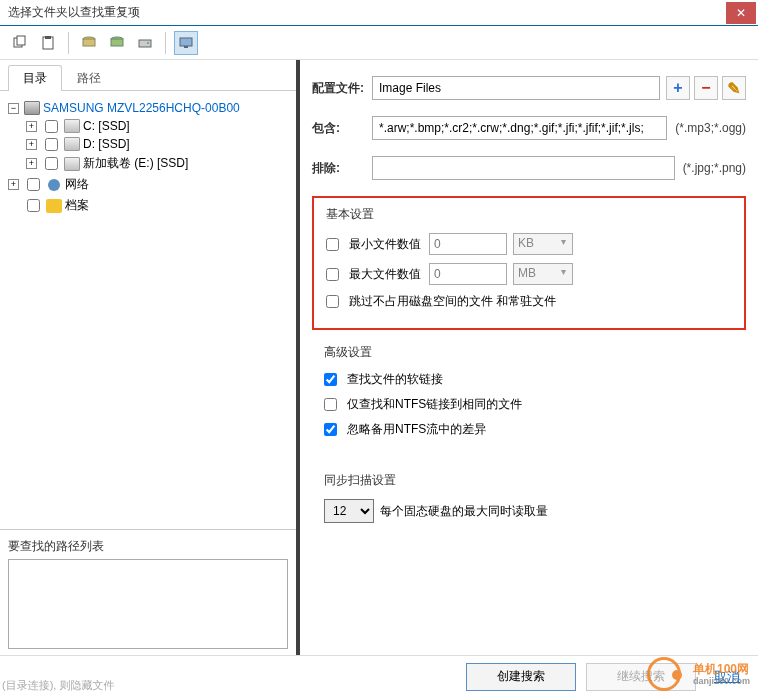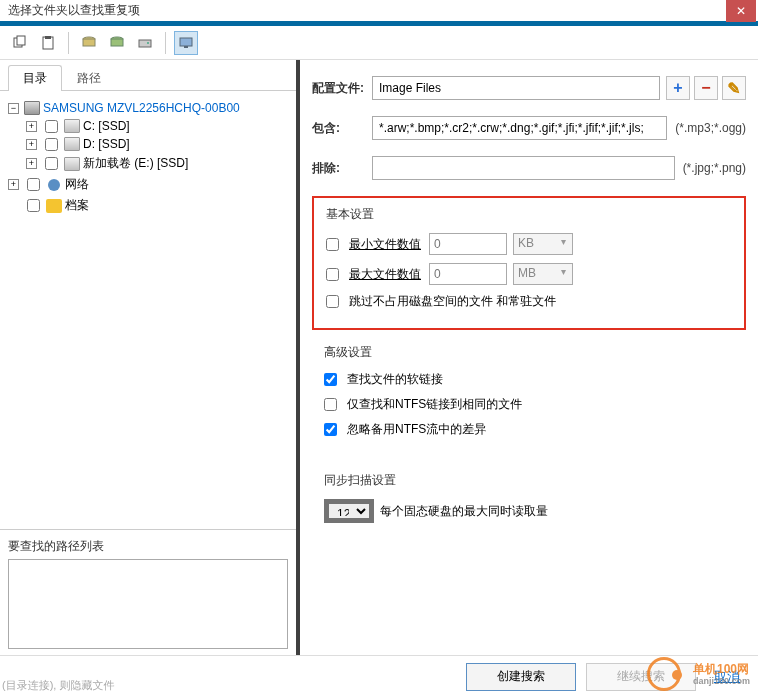--- a/index.html
+++ b/index.html
@@ -1,18 +1,18 @@
 <!DOCTYPE html>
 <html><head>
   <meta charset="utf-8">
   <style>
     * { box-sizing: border-box; margin: 0; padding: 0; font-family: "Microsoft YaHei", Arial, sans-serif; font-size: 12px; }
     body { background: #fff; width: 758px; height: 697px; overflow: hidden; position: relative; }
     
-    .titlebar { height: 26px; background: #fff; border-bottom: 5px solid #0369a1; display: flex; align-items: center; justify-content: space-between; }
+    .titlebar { height: 26px; background: #fff; border-bottom: 1px solid #0369a1; display: flex; align-items: center; justify-content: space-between; }
     .titlebar-text { padding-left: 8px; color: #333; }
     .titlebar-close { width: 30px; height: 22px; background: #c75050; color: #fff; display: flex; align-items: center; justify-content: center; cursor: pointer; margin-right: 2px; }
     
     .toolbar { height: 34px; border-bottom: 1px solid #ddd; display: flex; align-items: center; padding: 4px 8px; gap: 4px; }
     .toolbar-btn { width: 24px; height: 24px; display: flex; align-items: center; justify-content: center; border: 1px solid transparent; cursor: pointer; }
     .toolbar-sep { width: 1px; height: 22px; background: #ccc; margin: 0 4px; }
     .toolbar-btn.active { background: #d4e6f4; border-color: #7fb5e0; }
     
     .main { display: flex; height: 600px; }
     .left-panel { width: 300px; border-right: 4px solid #404040; display: flex; flex-direction: column; }
@@ -52,26 +52,26 @@
     .section { margin-top: 14px; }
     .section-title { color: #333; margin-bottom: 10px; padding: 0 12px; }
     .section-body { padding: 0 12px; }
     .section.redbox { border: 2px solid #e03020; padding-top: 8px; padding-bottom: 10px; }
     
     .field-row { display: flex; align-items: center; margin: 8px 0; gap: 6px; }
     .field-row input[type=checkbox] { margin-right: 4px; }
     .num-input { width: 78px; height: 22px; border: 1px solid #aaa; padding: 2px 4px; color: #888; }
     .unit-select { width: 60px; height: 22px; border: 1px solid #aaa; background: #f4f4f4; color: #888; padding: 2px 4px; position: relative; }
     .unit-select::after { content: "▾"; position: absolute; right: 6px; color: #999; font-size: 10px; }
-    .label-pad { display: inline-block; width: 74px; text-decoration: underline; }
+    .label-pad { display: inline-block; width: 74px; }
     .check-label { cursor: pointer; }
     .blue-check { color: #0d52d6; }
     .green-check { color: #18a030; }
     
-    .small-select { width: 50px; height: 24px; border: 5px solid #737373; padding: 2px 4px; }
+    .small-select { width: 50px; height: 24px; border: 1px solid #737373; padding: 2px 4px; }
     
     .footer { position: absolute; bottom: 0; left: 0; right: 0; height: 42px; border-top: 1px solid #ddd; display: flex; align-items: center; justify-content: flex-end; padding: 0 18px; gap: 10px; background: #fff; }
     .btn { min-width: 110px; height: 28px; border: 1px solid #999; background: #f4f4f4; cursor: pointer; font-size: 12px; }
     .btn:disabled { color: #aaa; border-color: #ccc; background: #f8f8f8; }
     .btn.primary { border: 1px solid #5a8fc4; }
     .link-cancel { color: #0066cc; text-decoration: underline; cursor: pointer; font-size: 13px; margin-left: 8px; }
     
     .bg-hint { position: absolute; left: 2px; bottom: 4px; font-size: 11px; color: #aaa; }
     .watermark { position: absolute; right: 8px; bottom: 6px; display: flex; align-items: center; gap: 12px; opacity: 0.85; }
     .wm-circle { width: 34px; height: 34px; border: 3px solid #f08020; border-radius: 50%; position: relative; }

